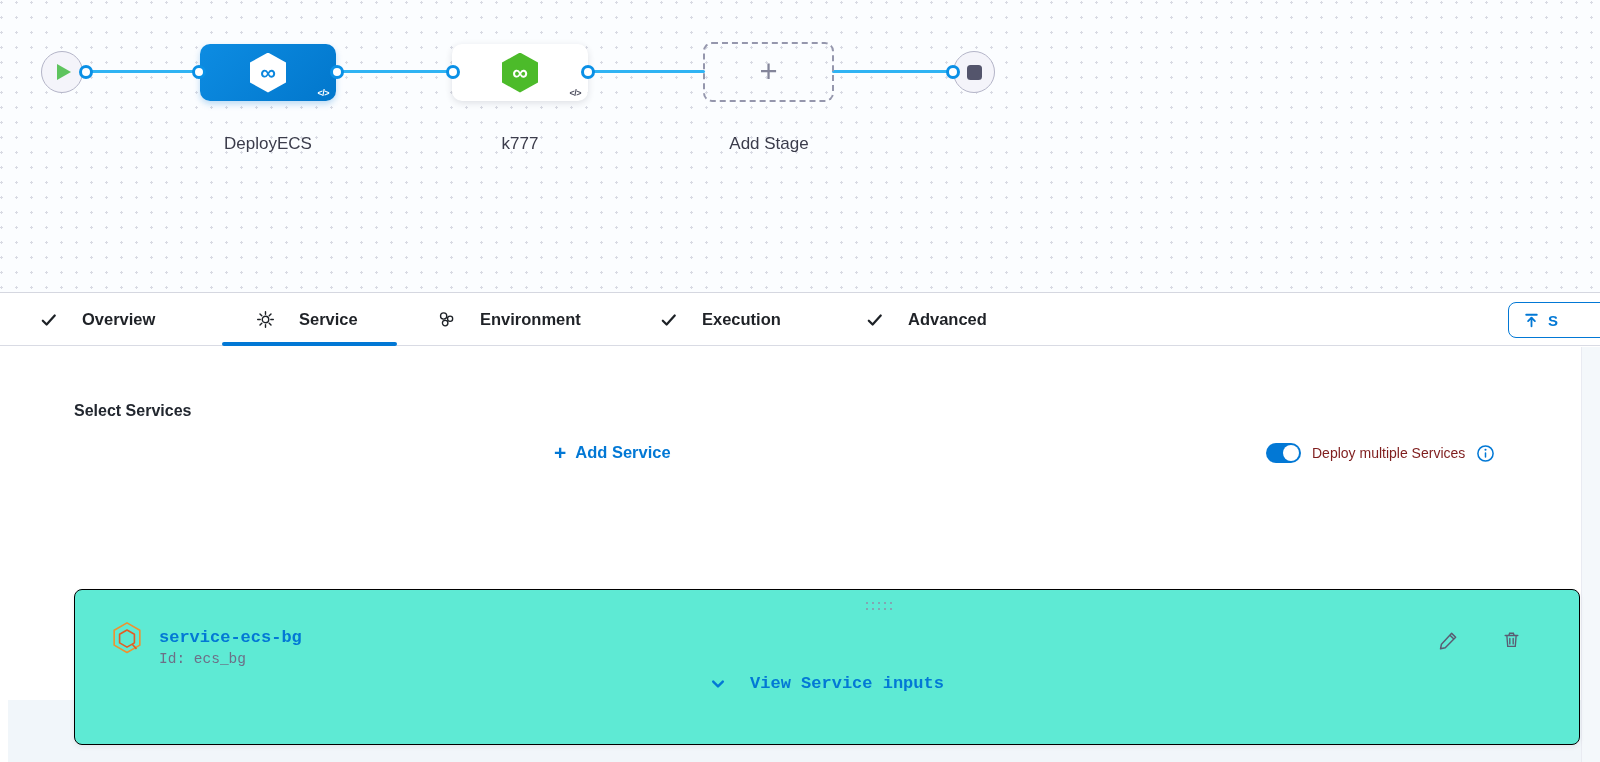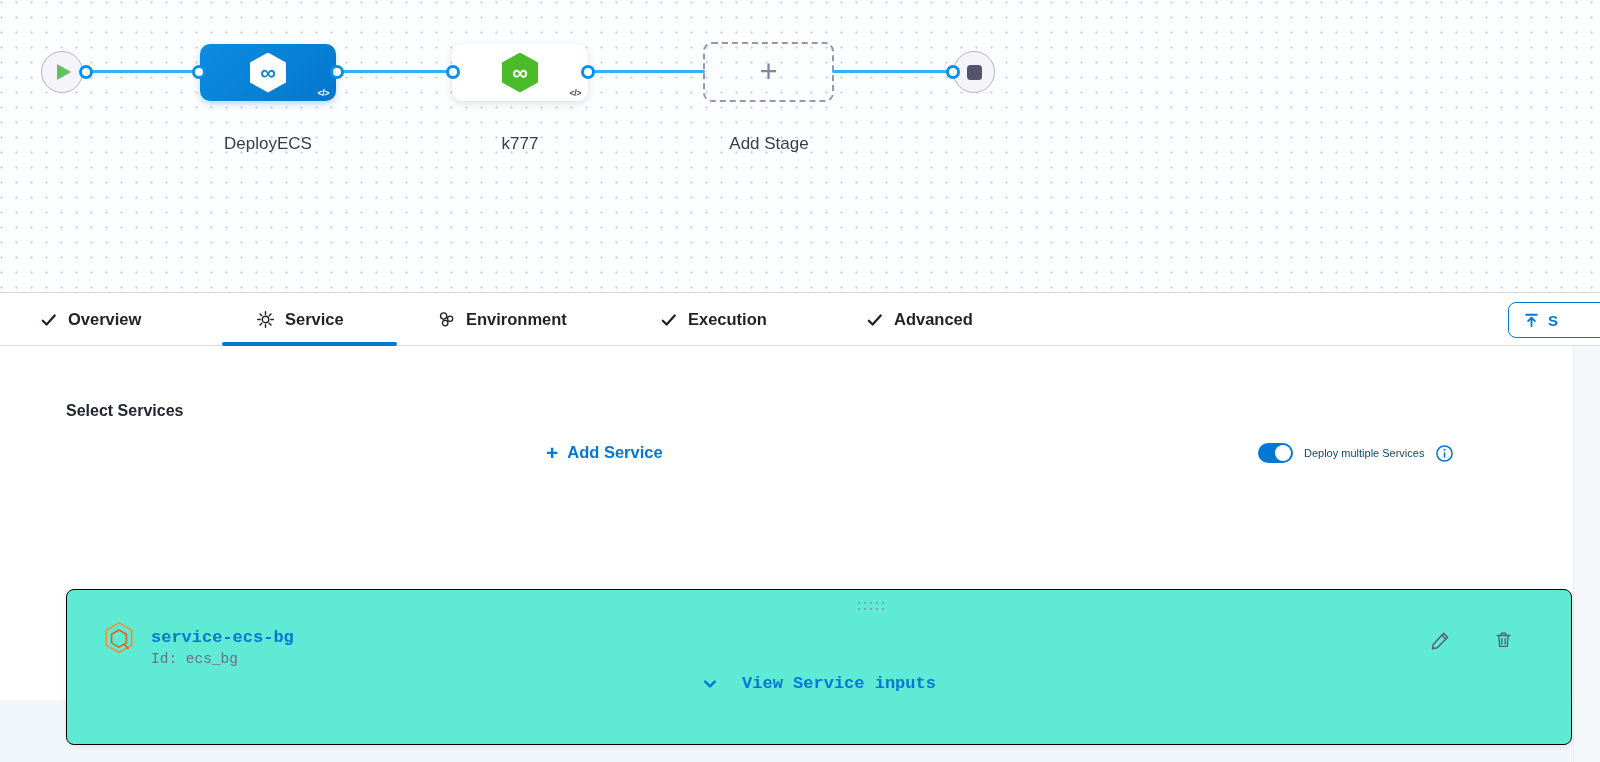--- a/index.html
+++ b/index.html
@@ -33,49 +33,49 @@
   .code-glyph { position:absolute; right:7px; bottom:3px; font-size:9px; font-weight:bold; letter-spacing:-.5px; }
   .code-white { color:#ffffff; } .code-dark { color:#4c4d5e; }
   .add-stage { position:absolute; top:42px; left:703px; width:131px; height:60px; border:2px dashed #9597ad;
           border-radius:9px; display:flex; align-items:center; justify-content:center;
           color:#83859a; font-size:31px; font-weight:300; }
   .node-label { position:absolute; top:134px; width:180px; text-align:center; font-size:17px; color:#3b3c4b; }
 
   
   .tabbar { position:absolute; top:294px; left:0; width:1600px; height:52px; background:#fff;
           border-bottom:1px solid #d9dbe4; }
-  .tab { position:absolute; top:0; height:51px; display:flex; align-items:center; gap:10px;
+  .tab { position:absolute; top:0; height:51px; display:flex; align-items:center; gap:24px;
           font-size:16.5px; font-weight:600; color:#1f2227; cursor:pointer; }
   .tab-underline { position:absolute; left:222px; top:48px; width:175px; height:4px; background:#0278d5; border-radius:2px; }
   .save-btn { position:absolute; top:8px; left:1508px; width:110px; height:36px; border:1.5px solid #0278d5;
           border-radius:8px; background:#fff; display:flex; align-items:center; gap:8px; padding-left:14px;
           color:#0278d5; font-size:15px; font-weight:600; }
 
   
-  .content { position:absolute; top:347px; left:0; width:1495px; height:415px; background:#ffffff; }
+  .content { position:absolute; top:347px; left:8px; width:1495px; height:415px; background:#ffffff; }
   .tint-bottom { position:absolute; top:353px; left:0; width:1600px; height:62px; background:#f1f6fa; }
   .tint-right  { position:absolute; top:0; left:1573px; width:27px; height:415px; background:#f4f8fb; border-left:1px solid #e9ebf2; }
 
   .select-label { position:absolute; top:55px; left:66px; font-size:16px; font-weight:600; color:#22272f; }
   .select-box { position:absolute; top:85px; left:66px; width:442px; height:45px; background:#fff;
           border:1px solid #d9dbe5; border-radius:8px; display:flex; align-items:center; }
   .select-body { flex:1; display:flex; align-items:center; padding-left:11px; }
   .svc-tag { display:inline-flex; align-items:center; gap:5px; height:30px; background:#cfeafb;
           border-radius:6px; padding:0 5px 0 11px; font-size:13.5px; font-weight:600; letter-spacing:.4px; color:#1e2126; }
   .tag-badge { width:19px; height:19px; border-radius:4px; background:#0278d5; color:#fff; font-size:12.5px;
           font-weight:bold; display:flex; align-items:center; justify-content:center; }
   .pin-cell { width:39px; height:43px; border-left:1px solid #e2e3ec; background:#f5f5fa;
           border-radius:0 7px 7px 0; display:flex; align-items:center; justify-content:center; }
   .add-service { position:absolute; top:95px; left:546px; display:flex; align-items:center; gap:9px;
           color:#0278d5; font-size:16.5px; font-weight:700; }
   .add-plus { font-size:21px; font-weight:600; line-height:1; }
   .toggle-group { position:absolute; top:96px; left:1258px; display:flex; align-items:center; gap:11px; }
   .toggle { width:35px; height:20px; border-radius:10px; background:#0278d5; position:relative; }
   .toggle-knob { position:absolute; top:2px; right:2px; width:16px; height:16px; border-radius:50%; background:#fff; }
-  .toggle-label { font-size:11px; color:#0c4a6e; }
+  .toggle-label { font-size:14px; color:#7f1d1d; }
 
   .annotation { position:absolute; top:150px; left:66px; width:503px; height:92px; border:3px solid #8f2b55; }
   .parallel-field { position:absolute; top:14px; left:10px; width:415px; height:51px; background:#f0f1f6;
           border-radius:8px; display:flex; align-items:center; }
   .checkbox { width:22px; height:22px; margin-left:13px; border:2px solid #0f87e0; border-radius:6px; background:#fff; }
   .parallel-label { margin-left:13px; font-size:16px; color:#22272f; }
   .field-div { margin-left:auto; width:1px; height:34px; background:#dfe0ea; }
   .field-pin { width:42px; display:flex; align-items:center; justify-content:center; }
   .parallel-info { position:absolute; top:30px; left:453px; }
 

